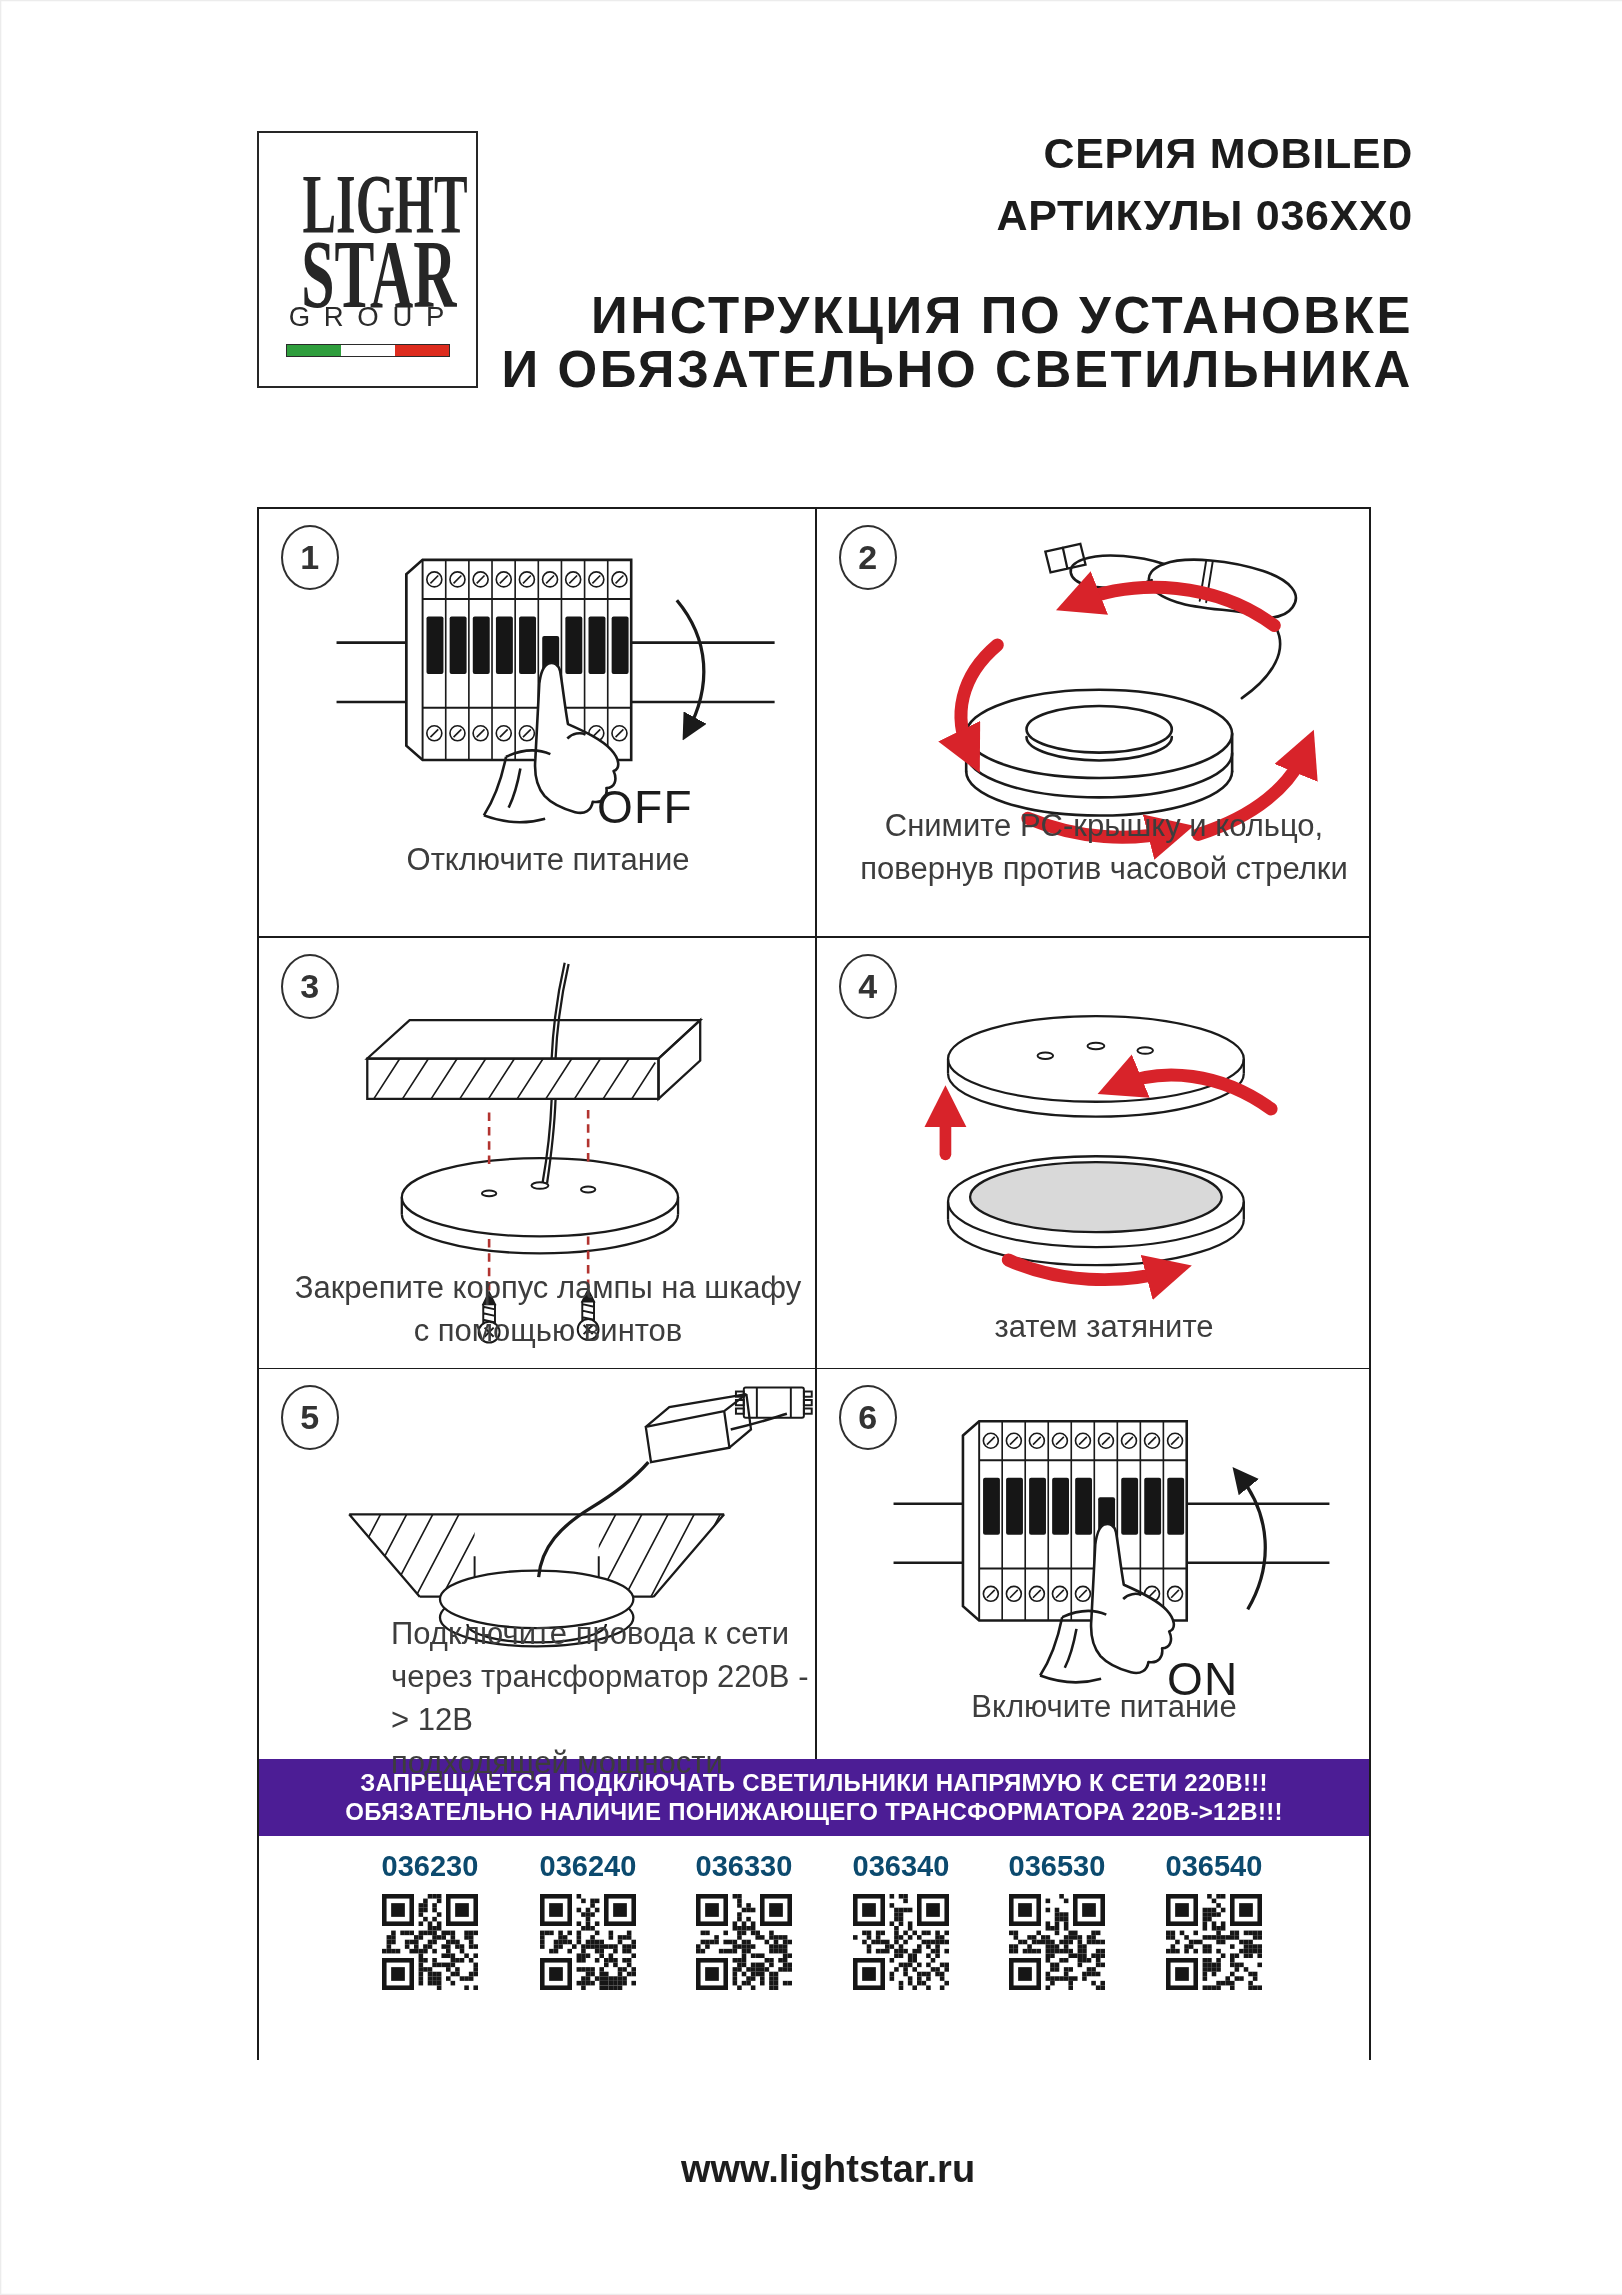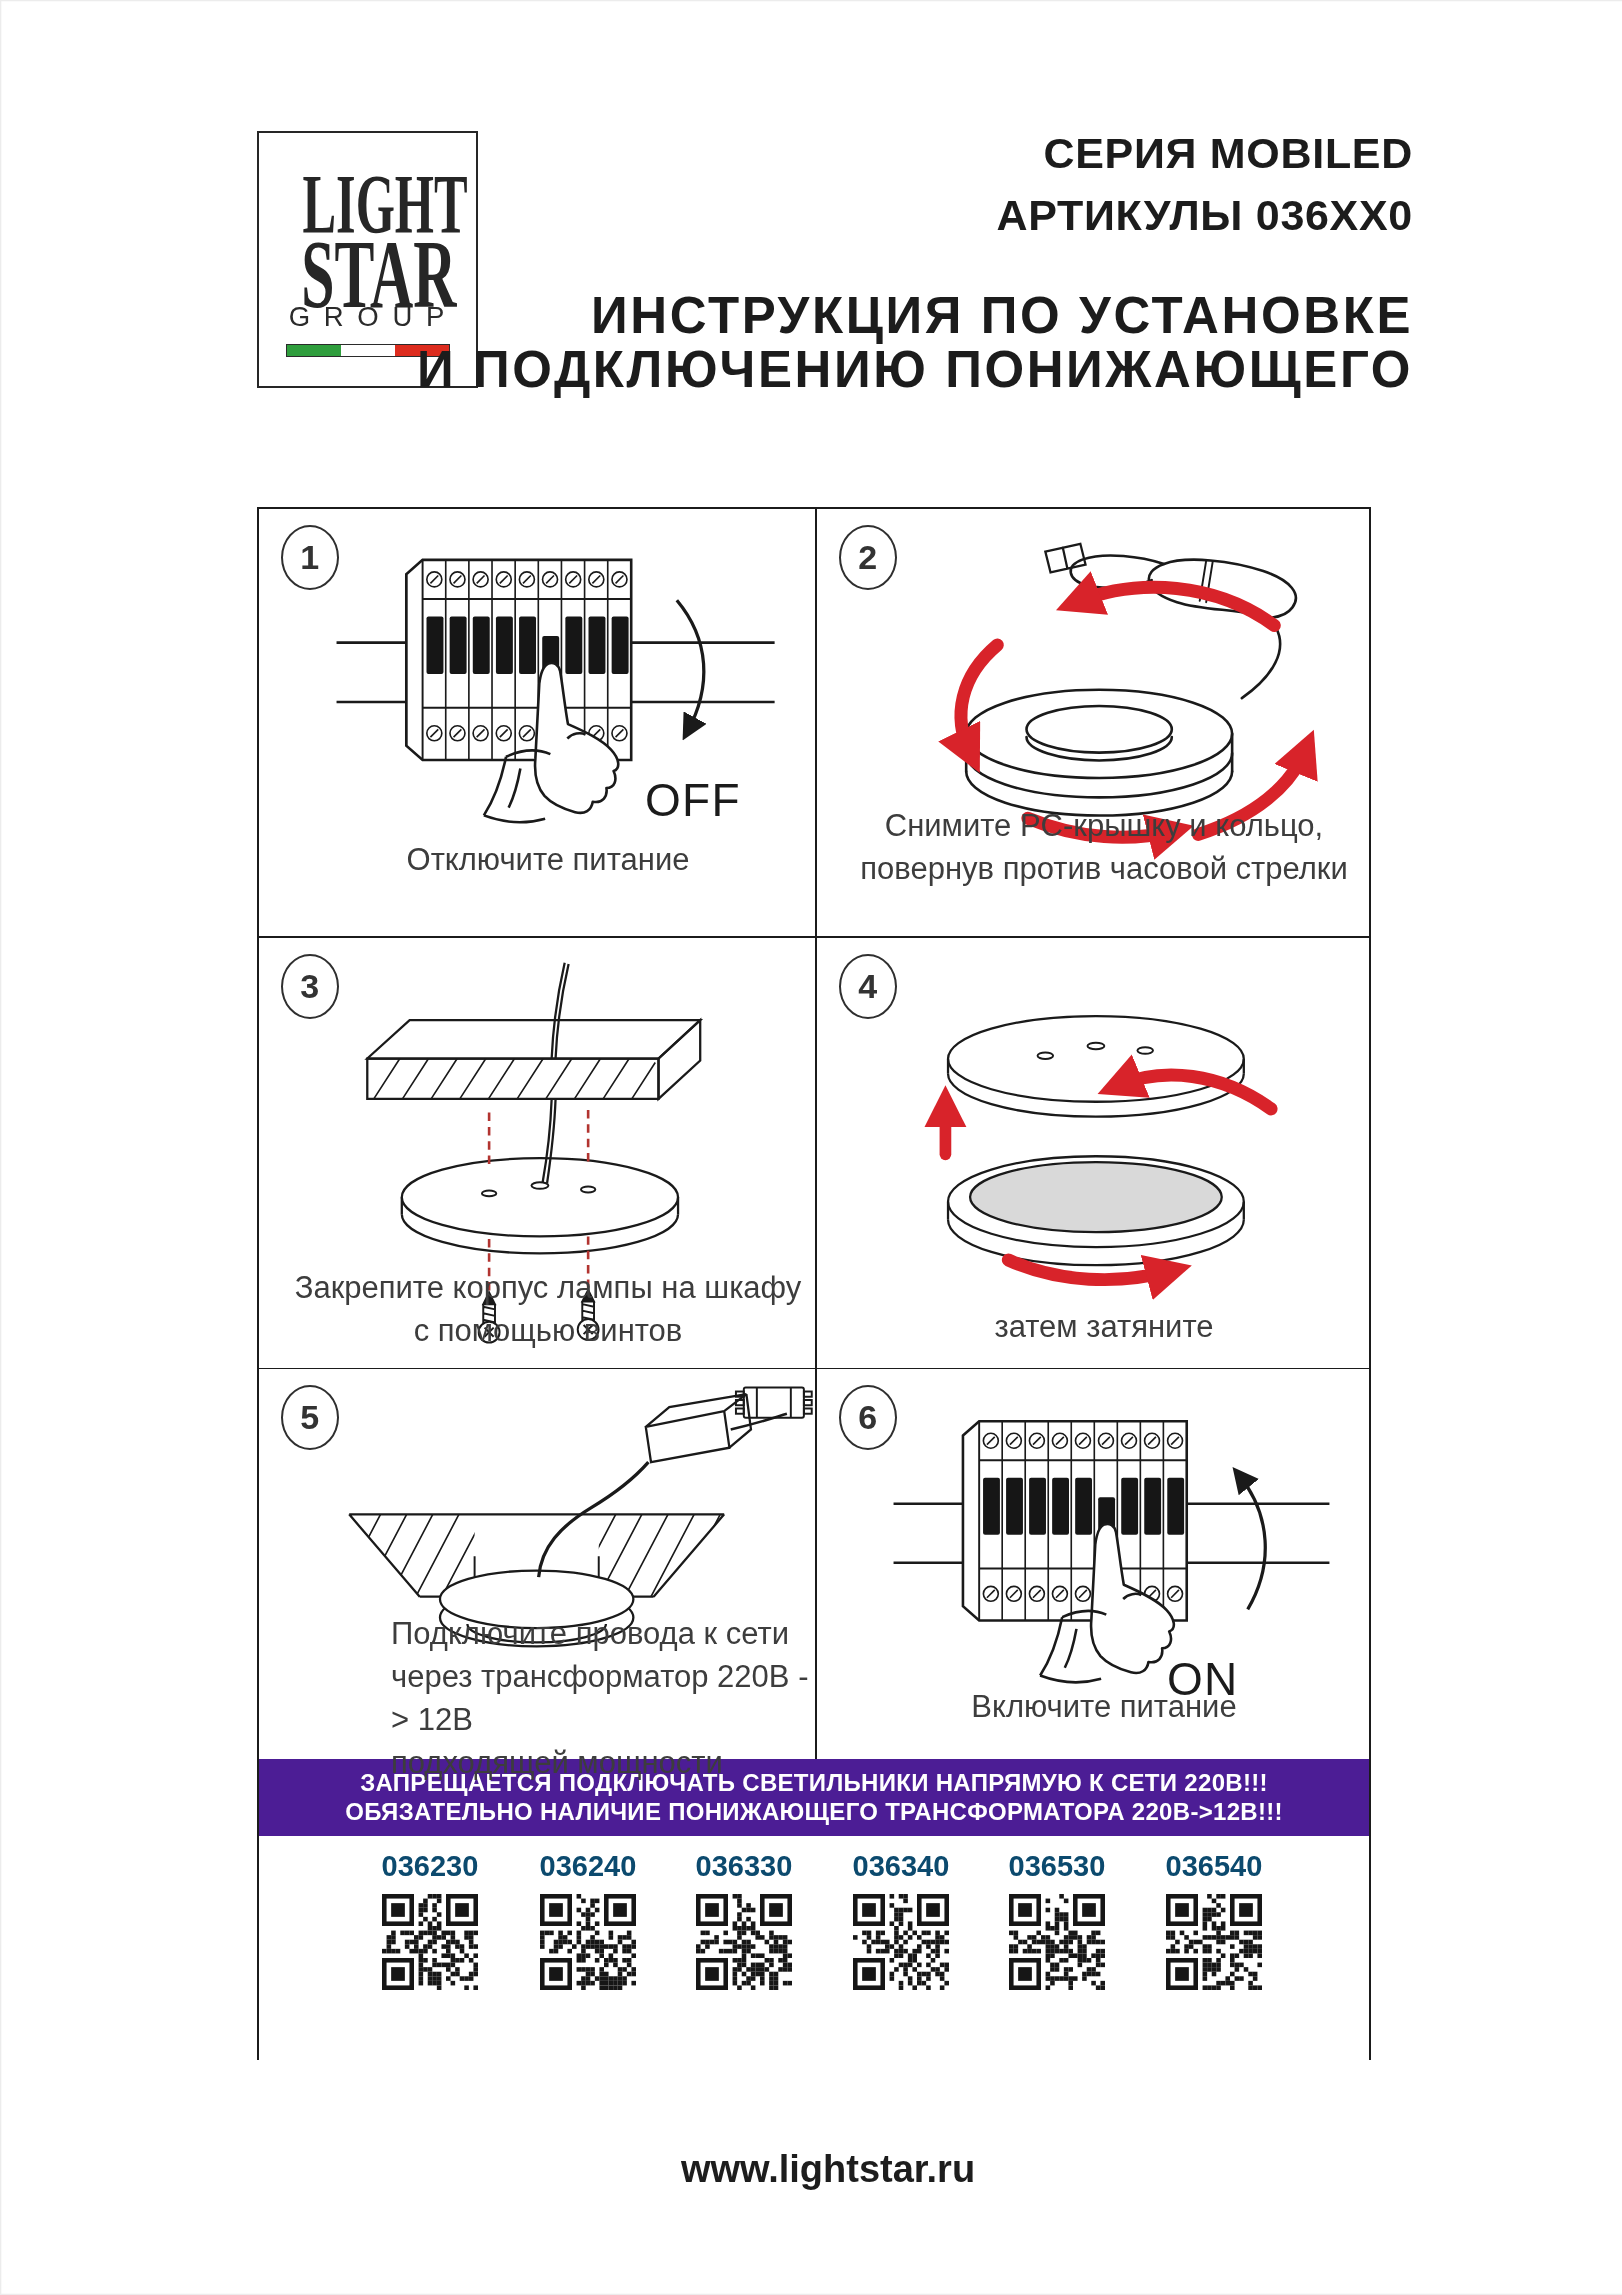--- a/index.html
+++ b/index.html
@@ -44,21 +44,21 @@
   .caption{position:absolute;left:0;width:100%;text-align:center;font-size:31px;line-height:43px;
            color:#3d3d3d;z-index:3;margin-left:11px;}
   .cap1{bottom:55px;}
   .cap2{bottom:46px;}
   .cap3{bottom:16.4px;}
   .cap4{bottom:19.6px;}
   .cap5{left:121px;top:243px;width:auto;text-align:left;line-height:43px;}
   .cap6{bottom:31px;}
 
   .state-label{position:absolute;font-size:46px;color:#1b1b1b;letter-spacing:1.3px;z-index:3;}
-  .off-pos{left:338px;top:264px;margin-left:48px;}
+  .off-pos{left:338px;top:271px;}
   .on-pos{left:350px;top:283px;}
 
   
   .warning{position:absolute;left:0;top:1250px;width:100%;height:77px;background:#4c1d95;
            color:#fff;text-align:center;font-weight:bold;font-size:24px;line-height:29.4px;
            letter-spacing:0.3px;box-sizing:border-box;padding-top:8.5px;}
 
   
   .qr-row{position:absolute;left:0;top:1327px;width:100%;height:226px;background:#fff;}
   .qr-col{position:absolute;top:0;width:144px;text-align:center;}
@@ -163,21 +163,21 @@
       <span style="background:#dd2c1e"></span>
     </div>
   </div>
 
   <div class="hdr-series">
     <div>СЕРИЯ MOBILED</div>
     <div>АРТИКУЛЫ 036ХХ0</div>
   </div>
   <div class="hdr-main">
     <div>ИНСТРУКЦИЯ ПО УСТАНОВКЕ</div>
-    <div>И ПОДКЛЮЧЕНИЮ ПОНИЖАЮЩЕГО</div>
+    <div>И ОБЯЗАТЕЛЬНО СВЕТИЛЬНИКА</div>
   </div>
 
   <div class="table">
 
     <div class="panel p1">
       <div class="badge">
         <span>1</span>
       </div>
       <svg class="art" viewBox="0 0 851 655">
         <defs>

